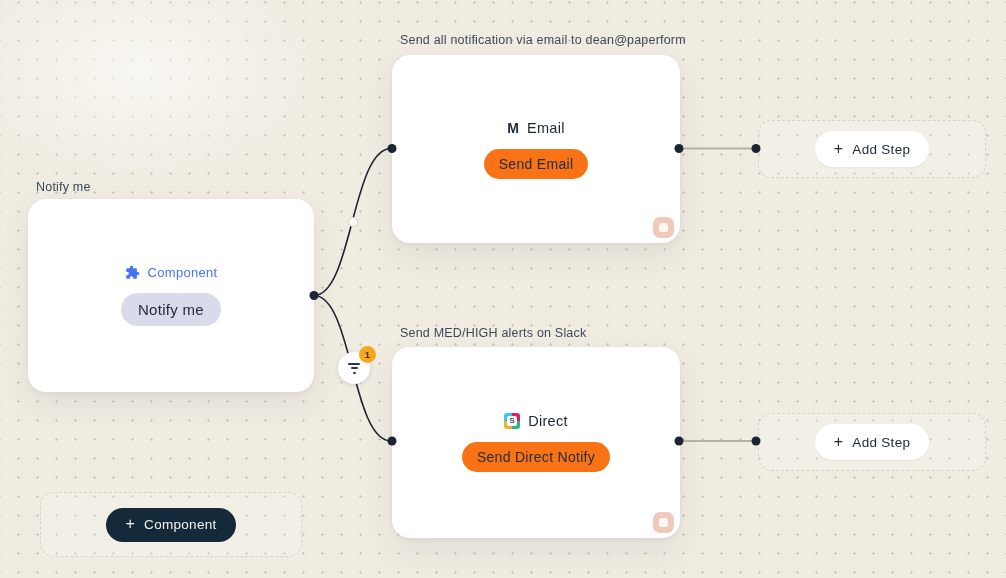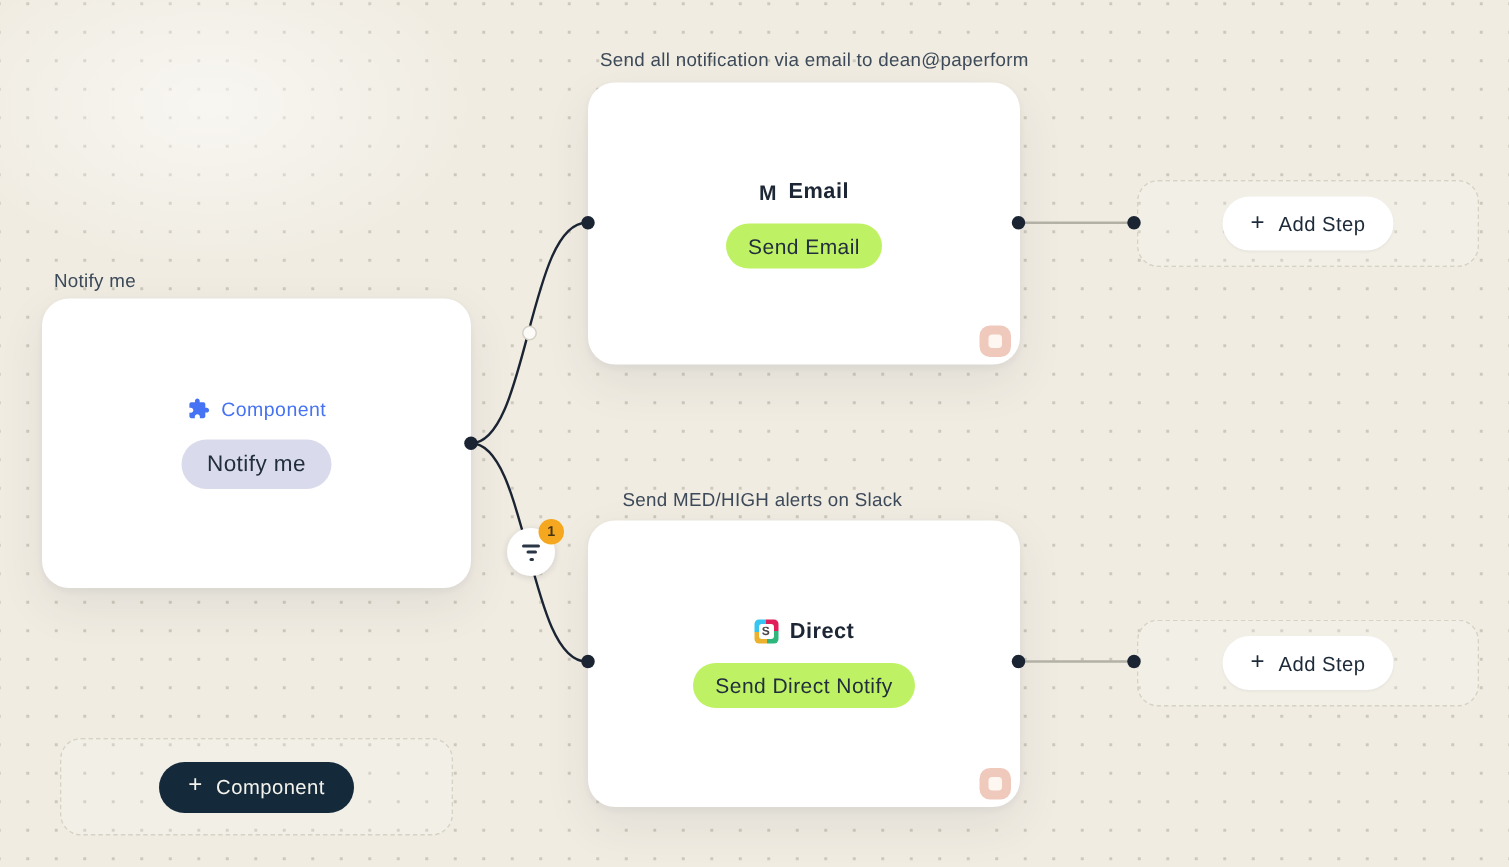--- a/index.html
+++ b/index.html
@@ -27,25 +27,25 @@
     position:absolute; background:#ffffff; border-radius:18px;
     box-shadow:0 2px 5px rgba(45,45,70,.05), 0 12px 32px rgba(45,45,70,.08);
     display:flex; flex-direction:column; align-items:center; justify-content:center;
     gap:13px;
   }
   .node-notify{ left:28px; top:199px; width:286px; height:193px; }
   .node-email { left:392px; top:55px;  width:288px; height:188px; }
   .node-slack { left:392px; top:347px; width:288px; height:191px; }
 
   .title-row{ display:flex; align-items:center; gap:8px; }
-  .node-title{ font-size:14.5px; color:#1d2634; letter-spacing:.3px; font-weight:700; }
+  .node-title{ font-size:14.5px; color:#1d2634; letter-spacing:.3px; font-weight:400; }
   .kind-label{ font-size:13px; color:#4673f3; letter-spacing:.3px; font-weight:500; }
 
   .pill{
-    background:#bef264; color:#222e3d; font-size:14px; letter-spacing:.3px;
+    background:#f97316; color:#222e3d; font-size:14px; letter-spacing:.3px;
     padding:7px 15px; border-radius:17px; white-space:nowrap;
   }
   .pill-notify{ background:#d9dbec; font-size:15px; padding:8px 17px; }
 
   .gmail-m{ font-weight:800; font-size:14px; color:#1f2835; line-height:1; }
 
   .slack-icon{
     position:relative; width:16px; height:16px; border-radius:3px; overflow:hidden;
     background:conic-gradient(from 0deg at 50% 50%, #e01e5a 0deg 90deg, #2eb67d 90deg 180deg, #ecb22e 180deg 270deg, #36c5f0 270deg 360deg);
     display:flex; align-items:center; justify-content:center;
@@ -112,21 +112,21 @@
   }
 </style>
 </head>
 <body>
 
 <div class="canvas">
   <div class="light-patch"></div>
 
   <div class="caption" style="left:36px; top:180px;">Notify me</div>
   <div class="caption" style="left:400px; top:33px;">Send all notification via email to dean@paperform</div>
-  <div class="caption" style="left:400px; top:326px;margin-left:15px;">Send MED/HIGH alerts on Slack</div>
+  <div class="caption" style="left:400px; top:326px;">Send MED/HIGH alerts on Slack</div>
 
   <div class="card node-notify">
     <div class="title-row">
       <svg class="puzzle" viewBox="0 0 24 24">
         <path fill="#4673f3" d="M20.5 11H19V7c0-1.1-.9-2-2-2h-4V3.5C13 2.12 11.88 1 10.5 1S8 2.12 8 3.5V5H4c-1.1 0-1.99.9-1.99 2v3.8H3.5c1.49 0 2.7 1.21 2.7 2.7s-1.21 2.7-2.7 2.7H2V20c0 1.1.9 2 2 2h3.8v-1.5c0-1.49 1.21-2.7 2.7-2.7 1.49 0 2.7 1.21 2.7 2.7V22H17c1.1 0 2-.9 2-2v-4h1.5c1.38 0 2.5-1.12 2.5-2.5S21.88 11 20.5 11z"></path>
       </svg>
       <span class="kind-label">Component</span>
     </div>
     <div class="pill pill-notify">Notify me</div>
   </div>

